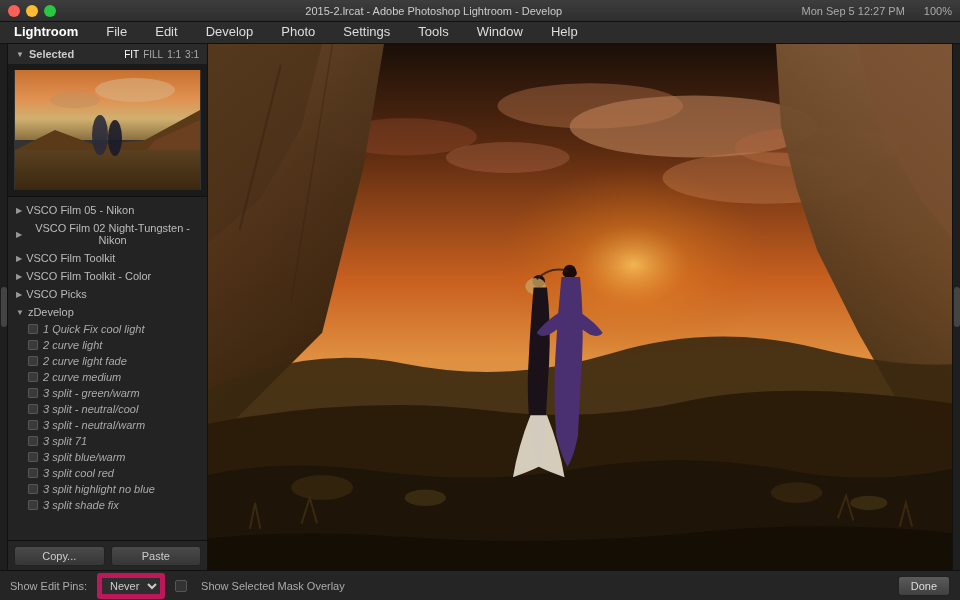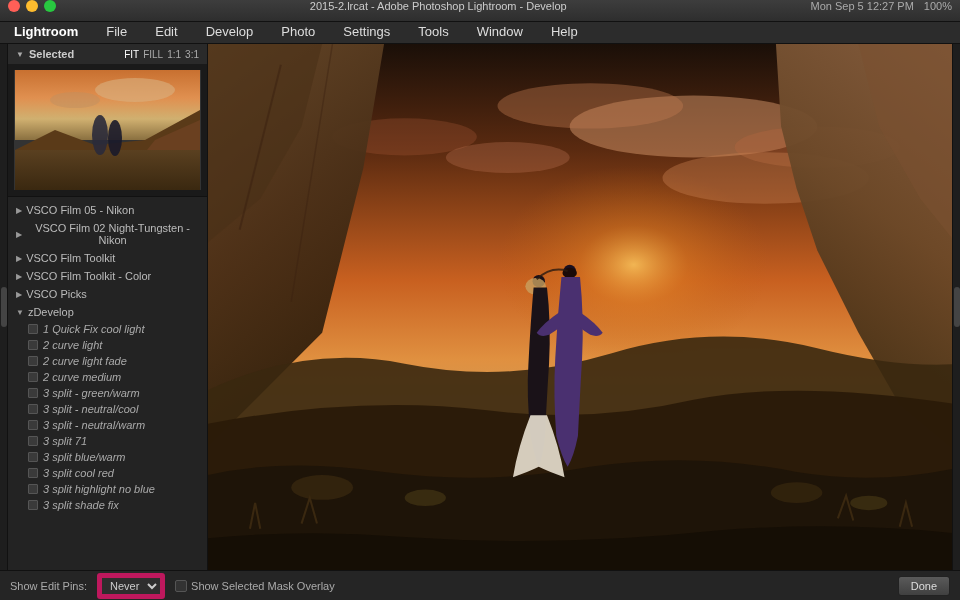--- a/index.html
+++ b/index.html
@@ -11,21 +11,21 @@
       font-size: 11px;
       color: #ccc;
       overflow: hidden;
     }
 
     
     #title-bar {
       height: 22px;
       background: linear-gradient(to bottom, #3d3d3d, #2e2e2e);
       display: flex;
-      align-items: flex-start;
+      align-items: center;
       padding: 0 8px;
       border-bottom: 1px solid #111;
     }
     .traffic-lights {
       display: flex;
       gap: 6px;
       margin-right: 10px;
     }
     .traffic-light {
       width: 12px;
@@ -37,21 +37,21 @@
     .tl-green { background: #28c840; }
     #title-bar-title {
       flex: 1;
       text-align: center;
       font-size: 11px;
       color: #ccc;
     }
     #title-bar-right {
       display: flex;
       align-items: center;
-      gap: 10px;
+      gap: 19px;
       font-size: 11px;
       color: #aaa;
     }
 
     
     #menu-bar {
       height: 22px;
       background: #2c2c2c;
       display: flex;
       align-items: flex-start;
@@ -262,21 +262,21 @@
       border: 1px solid #222;
       border-radius: 3px;
       color: #ddd;
       font-size: 11px;
       cursor: pointer;
     }
 
     .checkbox-area {
       display: flex;
       align-items: center;
-      gap: 4px;
+      gap: 14px;
     }
     .fake-checkbox {
       width: 12px;
       height: 12px;
       background: #333;
       border: 1px solid #555;
       border-radius: 2px;
     }
 
     
@@ -475,20 +475,24 @@
         </div>
         <div class="preset-item">
           <div class="preset-item-icon"></div>
           <span>3 split shade fix</span>
         </div>
 
       </div>
 
     </div>
 
+    <div id="sidebar-bottom">
+      <div class="sidebar-btn">Copy...</div>
+      <div class="sidebar-btn">Paste</div>
+    </div>
   </div>
 
   <div id="image-area">
     <div id="main-image">
       <svg width="100%" height="100%" viewBox="0 0 740 510" xmlns="http://www.w3.org/2000/svg" preserveAspectRatio="xMidYMid slice">
         <defs>
           <linearGradient id="mainSky" x1="0" y1="0" x2="0" y2="1">
             <stop offset="0%" stop-color="#1a0f08"></stop>
             <stop offset="20%" stop-color="#5a2a10"></stop>
             <stop offset="45%" stop-color="#c86020"></stop>

